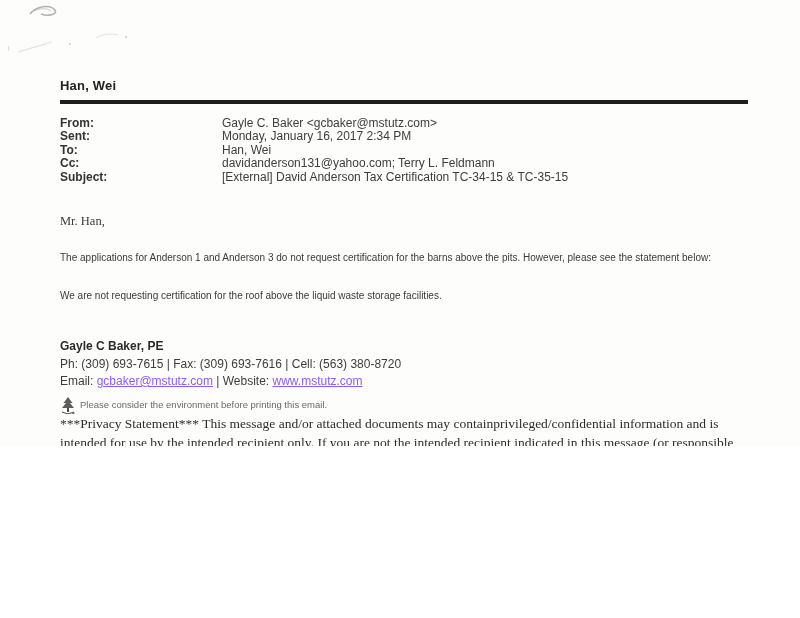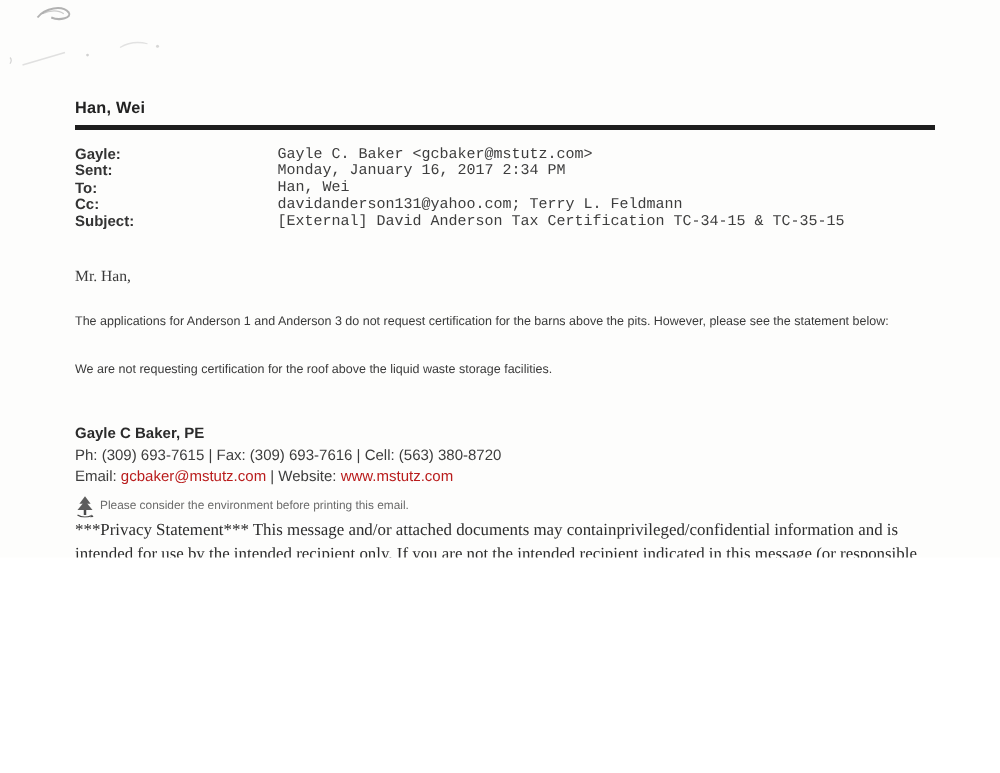--- a/index.html
+++ b/index.html
@@ -38,21 +38,21 @@
 
   .headers {
     margin-top: 13px;
     display: grid;
     grid-template-columns: 162px 1fr;
     font-size: 12px;
     line-height: 13.4px;
     color: #3a3a3a;
   }
   .hdr-label { font-weight: bold; color: #333; }
-  .hdr-value { color: #3d3d3d; font-family: Liberation Mono, monospace; }
+  .hdr-value { color: #3d3d3d; }
 
   .greeting {
     margin-top: 30px;
     font-size: 12.5px;
     color: #3a3a3a;
     font-family: Liberation Serif, serif;
   }
   .para {
     margin-top: 21px;
     font-size: 10px;
@@ -62,21 +62,22 @@
   }
 
   .signature {
     margin-top: 34px;
     font-size: 12px;
     line-height: 17.5px;
     color: #3d3d3d;
   }
   .sig-name { font-weight: bold; color: #2b2b2b; }
   .sig-link {
-    color: #b91c1c;
+    color: #8b5cf6;
+    text-decoration: underline;
     cursor: pointer;
   }
   .env-line {
     margin-top: 5px;
     display: flex;
     align-items: center;
     gap: 4px;
     font-size: 9.5px;
     color: #6a6a6a;
     text-align: center;
@@ -115,21 +116,21 @@
     <path d="M8 46 q 2 2 0 5" stroke="#9a9a9a" stroke-width="1" fill="none" opacity="0.4"></path>
   </svg>
 
   <div class="content">
 
     <div class="recipient">Han, Wei</div>
 
     <div class="divider"></div>
 
     <div class="headers">
-      <div class="hdr-label">Gayle:</div>
+      <div class="hdr-label">From:</div>
       <div class="hdr-value">Gayle C. Baker &lt;gcbaker@mstutz.com&gt;</div>
       <div class="hdr-label">Sent:</div>
       <div class="hdr-value">Monday, January 16, 2017 2:34 PM</div>
       <div class="hdr-label">To:</div>
       <div class="hdr-value">Han, Wei</div>
       <div class="hdr-label">Cc:</div>
       <div class="hdr-value">davidanderson131@yahoo.com; Terry L. Feldmann</div>
       <div class="hdr-label">Subject:</div>
       <div class="hdr-value">[External] David Anderson Tax Certification TC-34-15 &amp; TC-35-15</div>
     </div>

